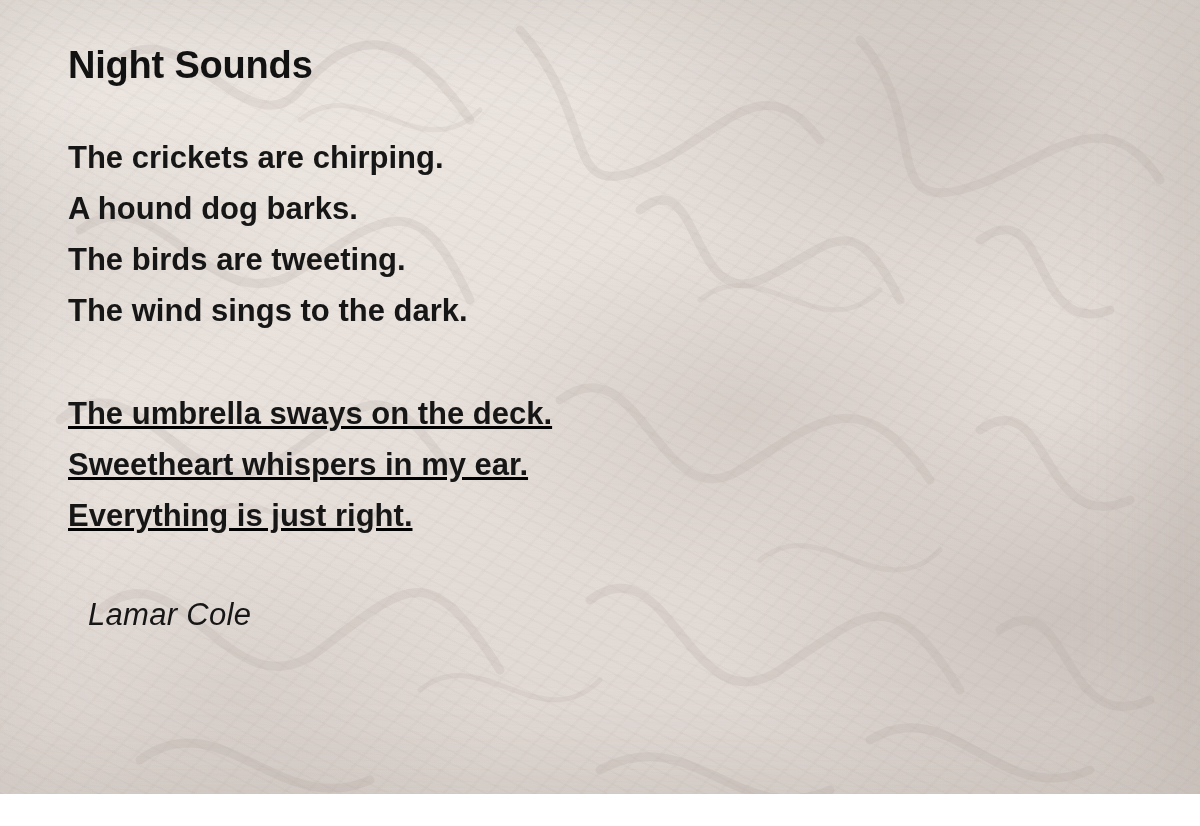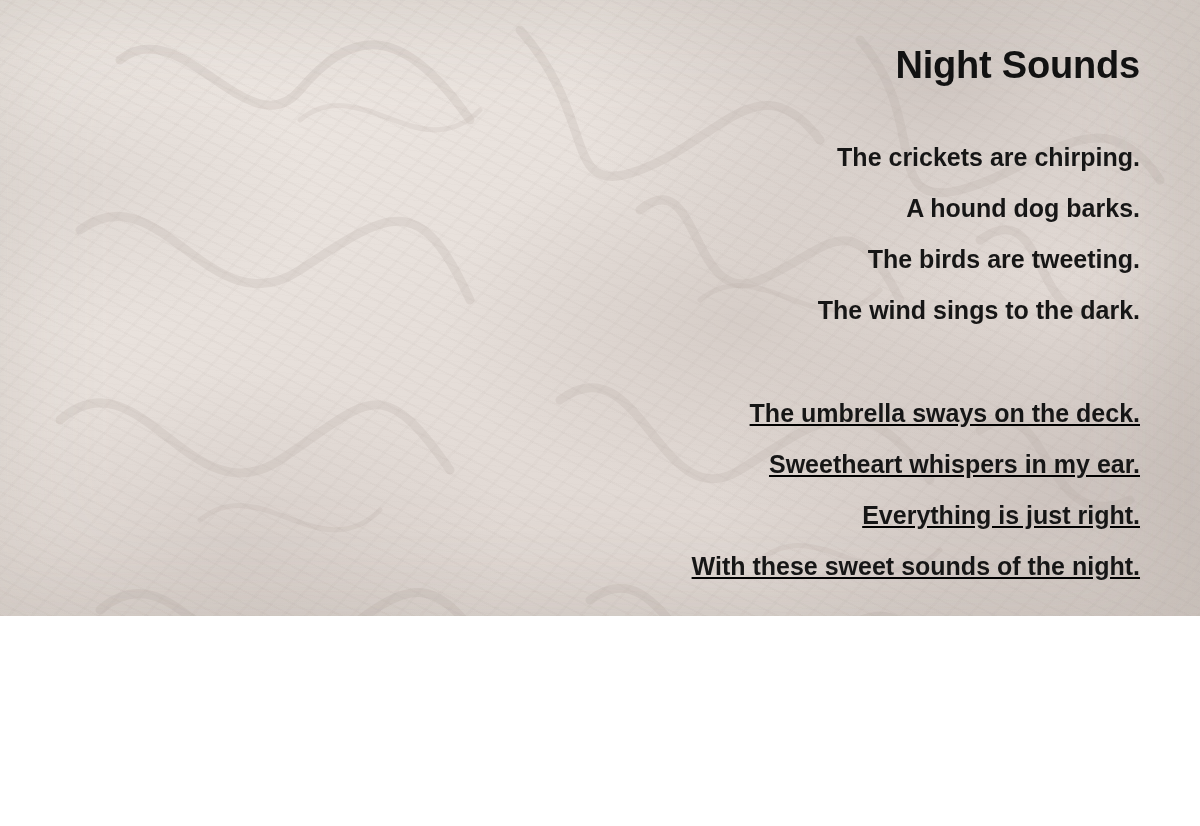--- a/index.html
+++ b/index.html
@@ -9,25 +9,24 @@
   body {
     width: 1200px;
     height: 826px;
     overflow: hidden;
     font-family: "Liberation Sans", sans-serif;
   }
 
   .poem-page {
     position: relative;
     width: 1200px;
-    height: 616px;
+    height: 794px;
     box-sizing: border-box;
     background-color: #a3a3a3;
     overflow: hidden;
-    text-align: right;
   }
 
   
   .paper-texture {
     position: absolute;
     inset: 0;
     background:
       radial-gradient(ellipse 520px 300px at 78% 14%, rgba(190,180,175,0.55), rgba(190,180,175,0) 70%),
       radial-gradient(ellipse 420px 260px at 62% 52%, rgba(196,186,180,0.45), rgba(196,186,180,0) 72%),
       radial-gradient(ellipse 480px 300px at 88% 78%, rgba(186,175,170,0.5), rgba(186,175,170,0) 72%),
@@ -79,21 +78,21 @@
   }
 
   .stanza {
     margin-top: 44px;
   }
   .stanza + .stanza {
     margin-top: 52px;
     text-decoration: underline;
   }
   .poem-line {
-    font-size: 25px;
+    font-size: 31px;
     font-weight: bold;
     color: #161616;
     line-height: 51px;
     white-space: pre;
   }
 
   .poem-author {
     margin-top: 56px;
     font-size: 31px;
     font-style: italic;
@@ -147,19 +146,18 @@
       <div class="poem-line">The crickets are chirping.</div>
       <div class="poem-line">A hound dog barks.</div>
       <div class="poem-line">The birds are tweeting.</div>
       <div class="poem-line">The wind sings to the dark.</div>
     </div>
 
     <div class="stanza">
       <div class="poem-line">The umbrella sways on the deck.</div>
       <div class="poem-line">Sweetheart whispers in my ear.</div>
       <div class="poem-line">Everything is just right.</div>
-      <div class="poem-line">With these sweet sounds of the night.</div>
     </div>
 
     <div class="poem-author">Lamar Cole</div>
 
   </div>
 </div>
 
 </body></html>

